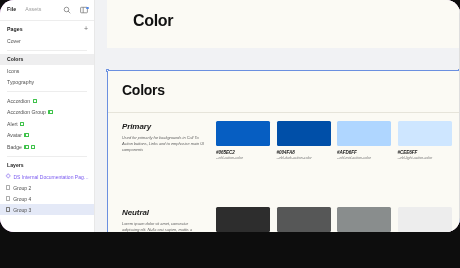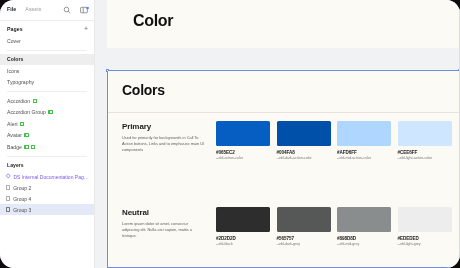--- a/index.html
+++ b/index.html
@@ -4,21 +4,21 @@
 <style>
   * { box-sizing: border-box; margin: 0; padding: 0; }
   html, body {
     width: 460px; height: 268px;
     background: #0d0d0d;
     font-family: "Liberation Sans", sans-serif;
     overflow: hidden;
   }
   #root {
     position: relative;
-    width: 460px; height: 268px;
+    width: 460px; height: 232px;
     background: #f0abfc;
     border-radius: 14px;
     overflow: hidden;
   }
 
   
   #sidebar {
     position: absolute; left: 0; top: 0;
     width: 95px; height: 268px;
     background: #ffffff;
@@ -138,21 +138,21 @@
     letter-spacing: -.25px;
   }
   .handle {
     position: absolute; width: 3.6px; height: 3.6px;
     background: #ffffff; border: 1px solid #6a8fe0;
     border-radius: .5px;
   }
   .handle.tl { left: -2.3px; top: -2.3px; }
   .handle.tr { right: -2.3px; top: -2.3px; }
 
-  .group { position: absolute; left: 0; width: 100%; }
+  .group { position: absolute; left: 0; width: 100%; font-style: italic; }
   #grp-primary { top: 42px; height: 68px; }
   #grp-neutral { top: 128px; height: 68px; }
 
   .gtitle {
     position: absolute; left: 14px; top: 9px;
     font-size: 8px; font-weight: bold; color: #1a1a1a;
     letter-spacing: -.1px;
   }
   .gdesc {
     position: absolute; left: 14px; top: 22px; width: 84px;

